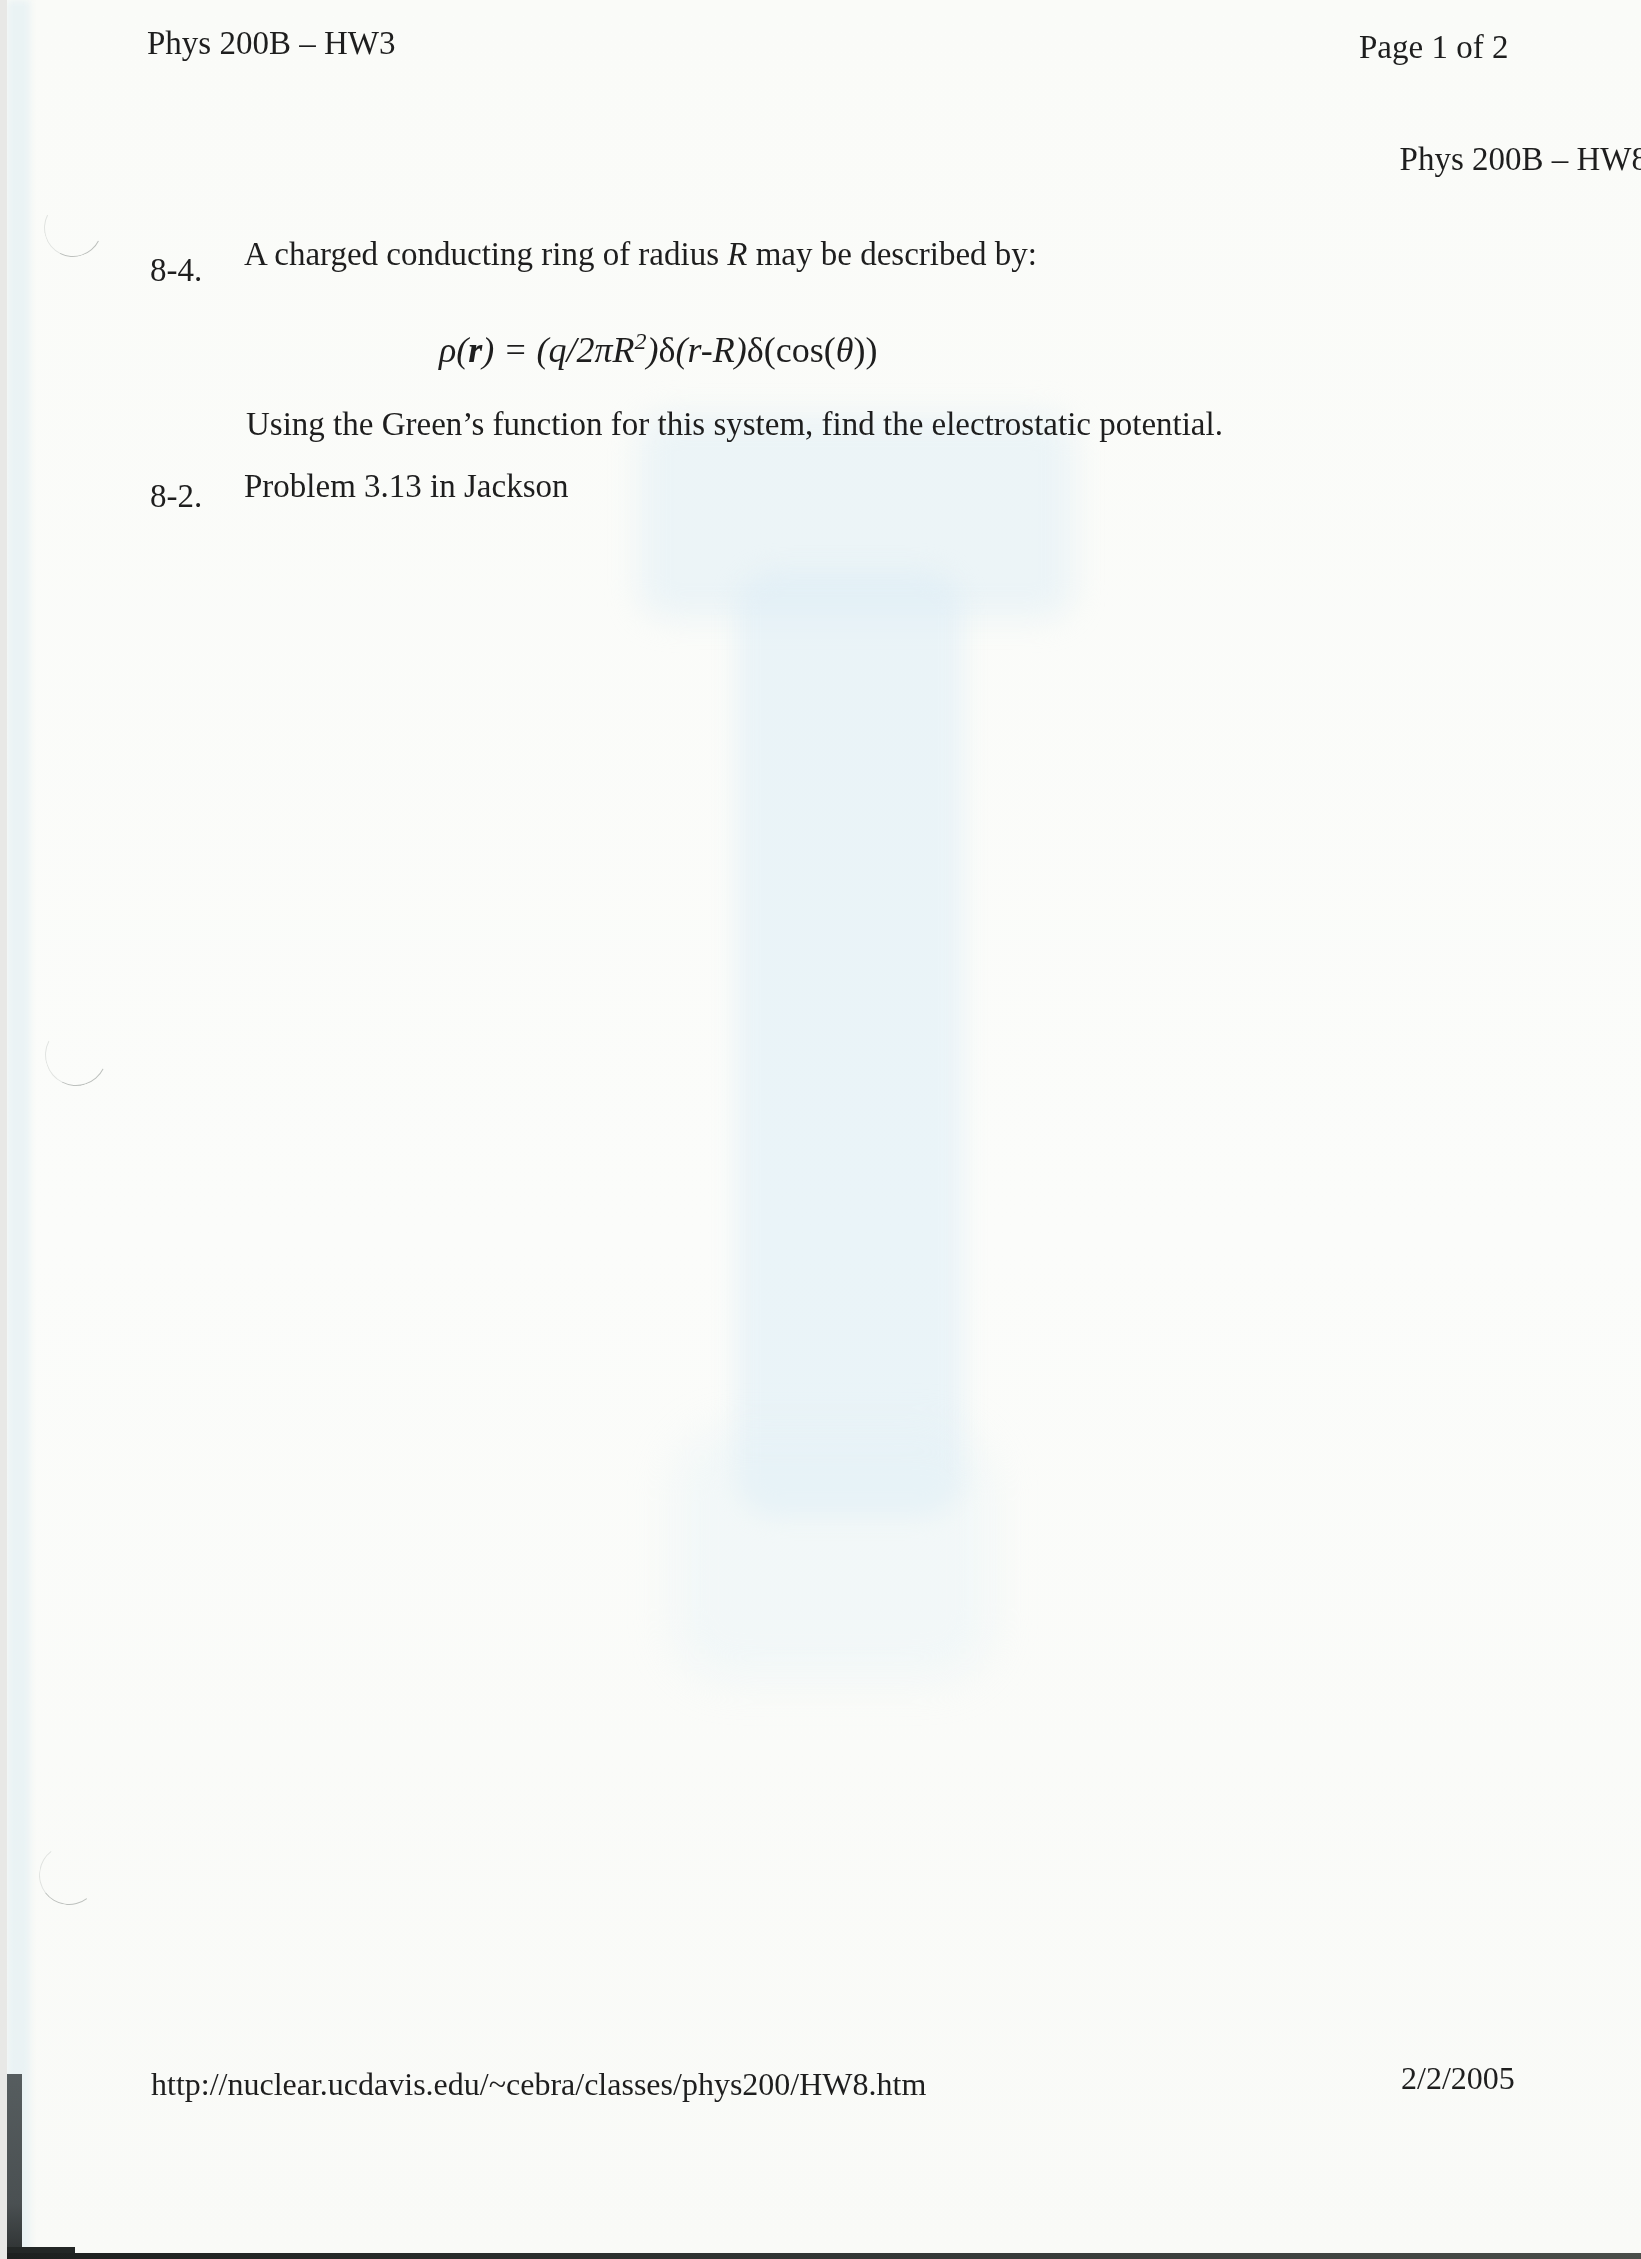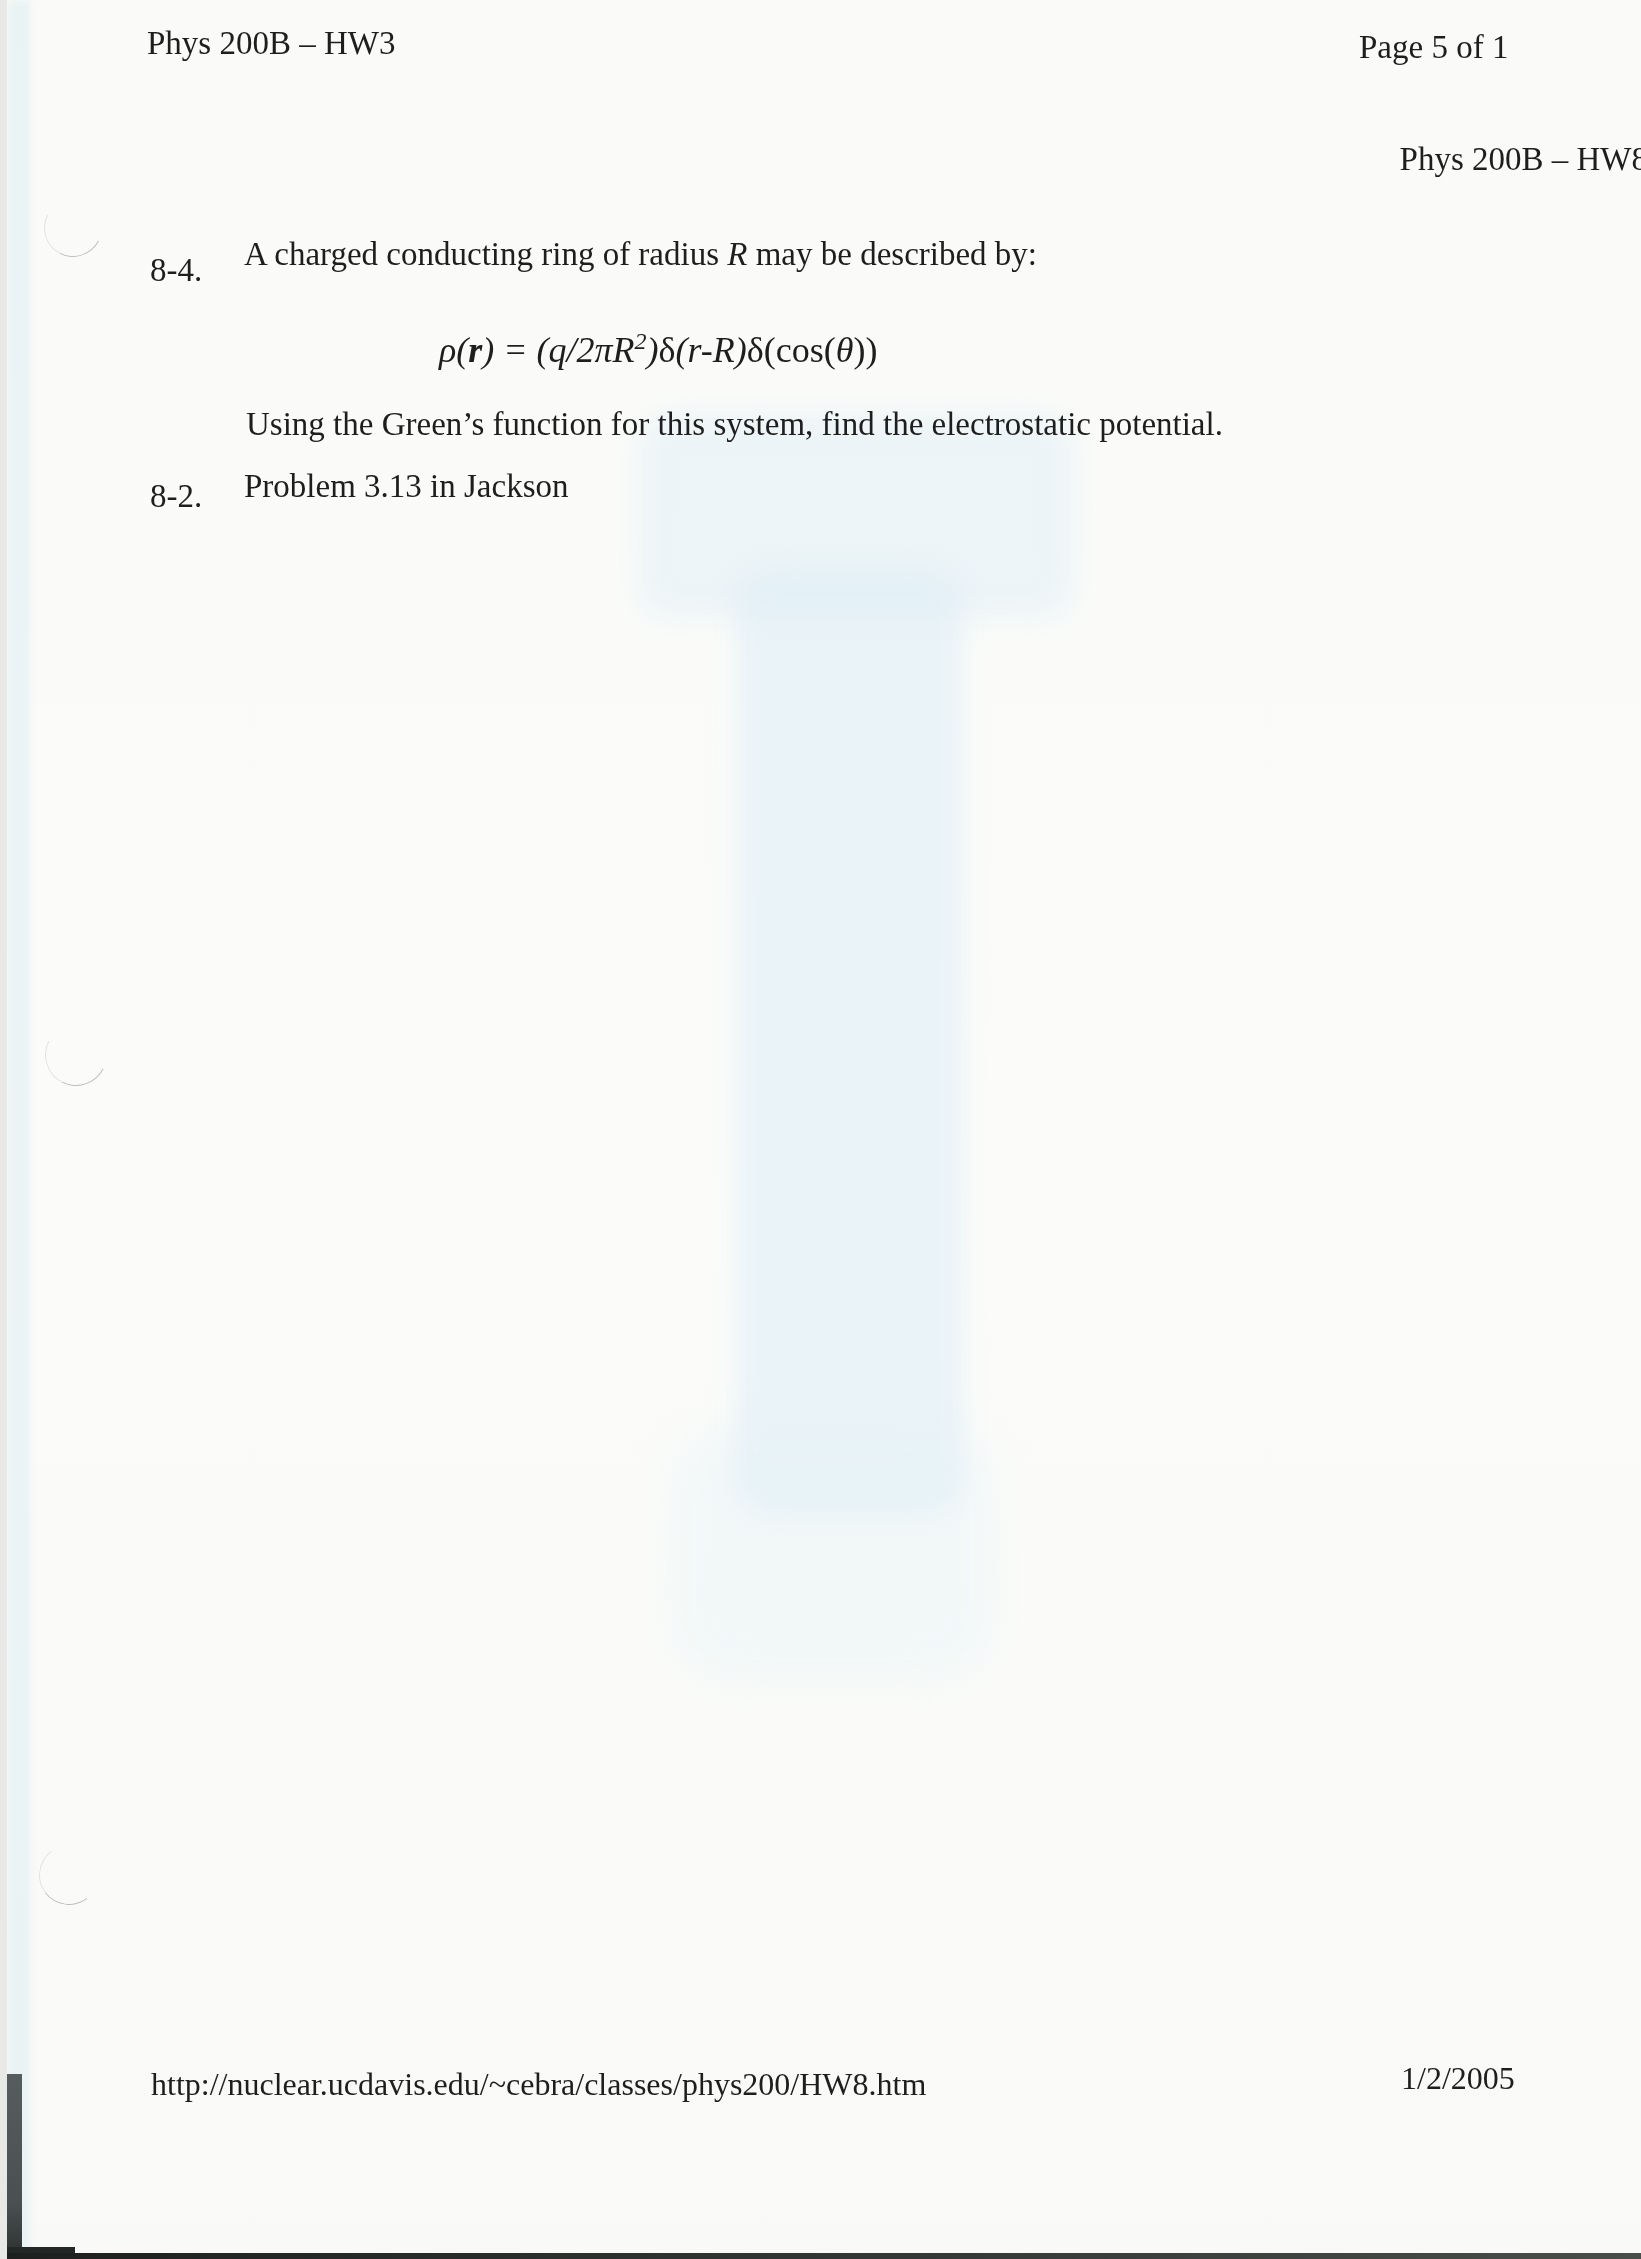--- a/index.html
+++ b/index.html
@@ -81,31 +81,31 @@
   <div class="band-b"></div>
   <div class="band-c"></div>
   <div class="punch p1"></div>
   <div class="punch p2"></div>
   <div class="punch p3"></div>
   <div class="edge-left-dark"></div>
   <div class="edge-bottom-corner"></div>
   <div class="edge-bottom-dark"></div>
 
   <div class="t fs34 hdr-left">Phys 200B – HW3</div>
-  <div class="t fs34 hdr-right">Page 5 of 1</div>
+  <div class="t fs34 hdr-right">Page 1 of 2</div>
 
   <div class="t fs34 title1">Phys 200B – HW8</div>
 
   <div class="t fs34 pnum1">8-4.</div>
   <div class="t fs34 pbody1"><span>A charged conducting ring of radius </span><span class="var">R</span><span> may be described by:</span></div>
 
   <div class="t formula"><span class="i">ρ(</span><span class="bi">r</span><span class="i">) = (q/2πR</span><span class="sup">2</span><span class="i">)</span><span class="u">δ</span><span class="i">(r-R)</span><span class="u">δ</span><span class="u">(cos(</span><span class="i">θ</span><span class="u">))</span></div>
 
   <div class="t fs34 note">Using the Green’s function for this system, find the electrostatic potential.</div>
 
   <div class="t fs34 pnum2">8-2.</div>
   <div class="t fs34 pbody2">Problem 3.13 in Jackson</div>
 
   <div class="t footer-url">http://nuclear.ucdavis.edu/~cebra/classes/phys200/HW8.htm</div>
-  <div class="t footer-date">1/2/2005</div>
+  <div class="t footer-date">2/2/2005</div>
 
 </div>
 
 
 </body></html>

